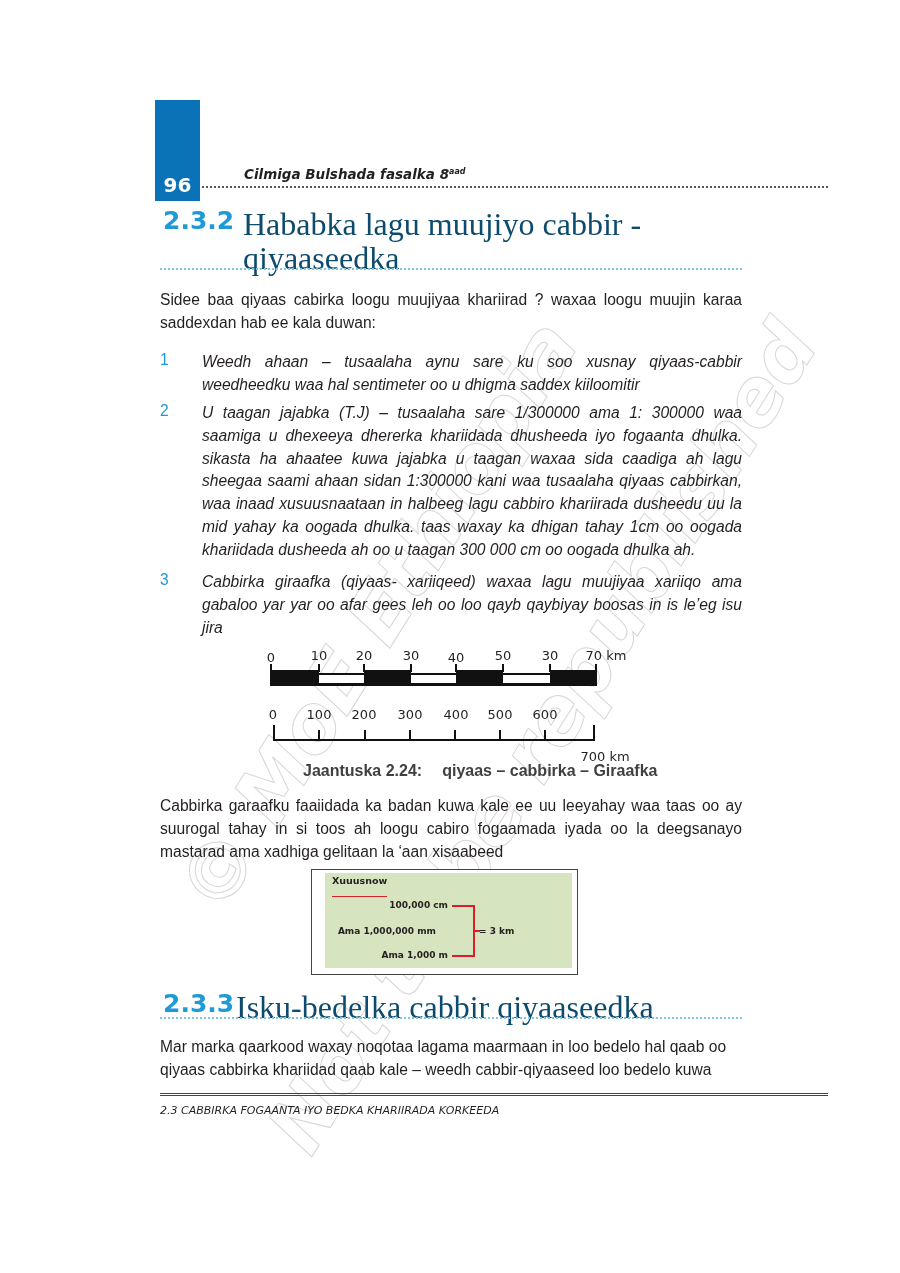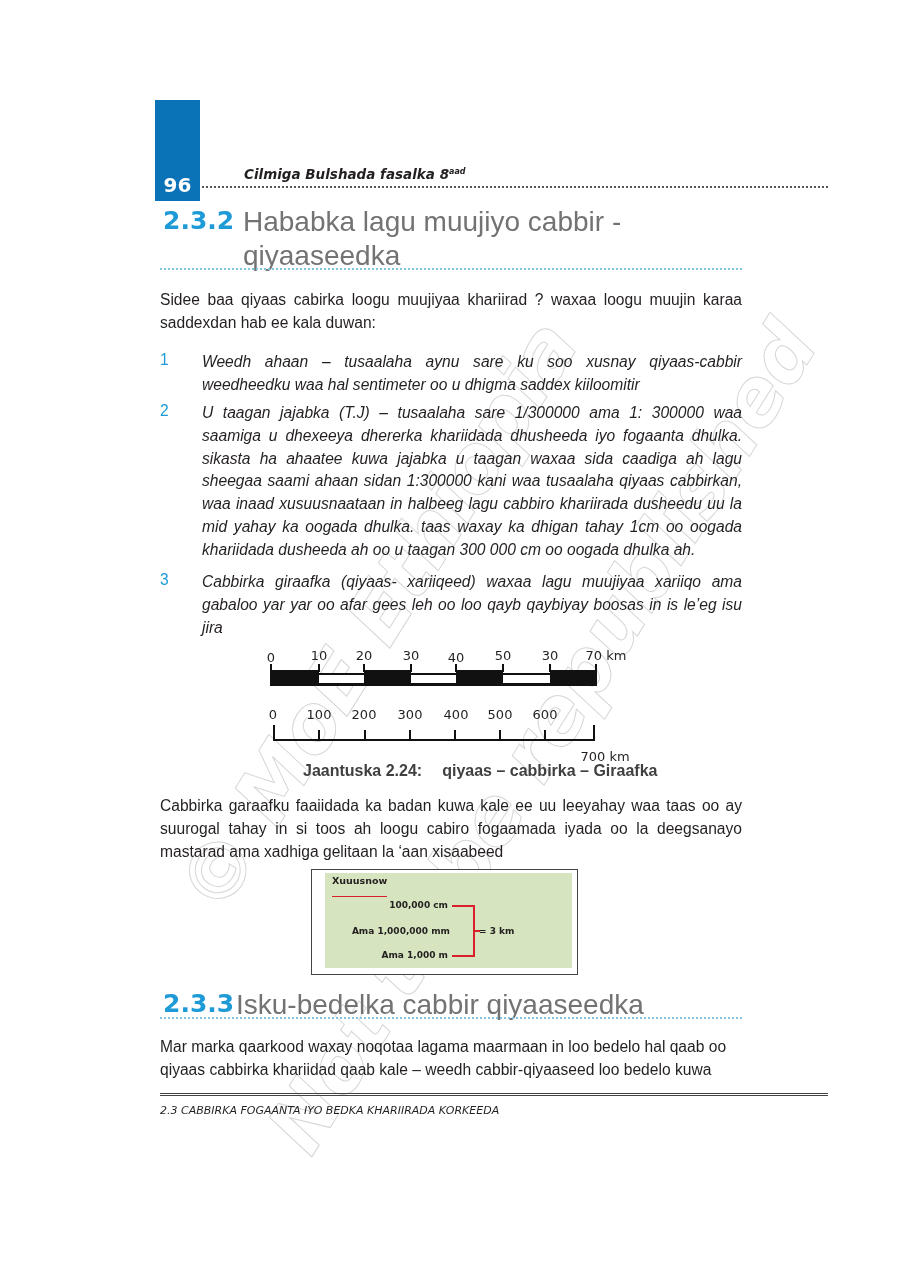--- a/index.html
+++ b/index.html
@@ -12,21 +12,21 @@
   .pagenum { left:155px; top:173px; width:45px; text-align:center; color:#fff;
              font-family:"DejaVu Sans", sans-serif; font-weight:bold; font-size:20px; }
 
   .running-head { left:244px; top:166px; font-family:"DejaVu Sans", sans-serif;
                   font-style:italic; font-weight:bold; font-size:13.5px; color:#231f20; }
   .running-head sup { font-size:8px; }
   .head-dots { left:202px; top:186px; width:626px; height:0;
                border-top:2px dotted #555; }
 
   .sec-num { font-family:"DejaVu Sans", sans-serif; font-weight:bold; color:#1e9ad6; font-size:25px; }
-  .sec-title { font-family:Liberation Sans, sans-serif; color:#737373; font-size:28px; }
+  .sec-title { font-family:Liberation Serif, serif; color:#0c4a6e; font-size:32px; }
   .sec1-num { left:163px; top:206px; }
   .sec1-l1 { left:243px; top:206px; }
   .sec1-l2 { left:243px; top:240px; }
   .sec1-dots { left:160px; top:268px; width:582px; border-top:2px dotted #7fc6e0; }
 
   .body-p { font-size:15.6px; line-height:22.8px; color:#231f20; text-align:justify; }
   .intro { left:160px; top:289px; width:582px; }
 
   .li-num { left:160px; color:#1e9ad6; font-size:15.6px; }
   .li-text { left:202px; width:540px;font-style:italic; }
@@ -157,21 +157,21 @@
 <div class="abs caption">
   <span>Jaantuska 2.24:</span><span class="gap"></span><span>qiyaas – cabbirka – Giraafka</span>
 </div>
 
 <div class="abs body-p para2">Cabbirka garaafku faaiidada ka badan kuwa kale ee uu leeyahay waa taas oo ay suurogal tahay in si toos ah loogu cabiro fogaamada iyada oo la deegsanayo mastarad ama xadhiga gelitaan la ‘aan xisaabeed</div>
 
 <div class="abs note-outer"></div>
 <div class="abs note-inner"></div>
 <div class="abs note-title">Xuuusnow</div>
 <div class="abs note-line" style="left:328px;top:900px">100,000 cm</div>
-<div class="abs note-line" style="left:330px;top:926px">Ama 1,000,000 mm</div>
+<div class="abs note-line" style="left:316px;top:926px">Ama 1,000,000 mm</div>
 <div class="abs note-line" style="left:328px;top:950px">Ama 1,000 m</div>
 <div class="abs bracket"></div>
 <div class="abs" style="left:474px;top:930px;width:6px;border-top:2px solid #d7202a"></div>
 <div class="abs eq">= 3 km</div>
 
 <div class="abs sec-num sec2-num">2.3.3</div>
 <div class="abs sec-title sec2-title">Isku-bedelka cabbir  qiyaaseedka</div>
 <div class="abs sec2-dots"></div>
 
 <div class="abs body-p para3">Mar marka qaarkood  waxay noqotaa lagama maarmaan in loo bedelo hal qaab oo qiyaas cabbirka khariidad qaab kale – weedh cabbir-qiyaaseed loo bedelo kuwa</div>

